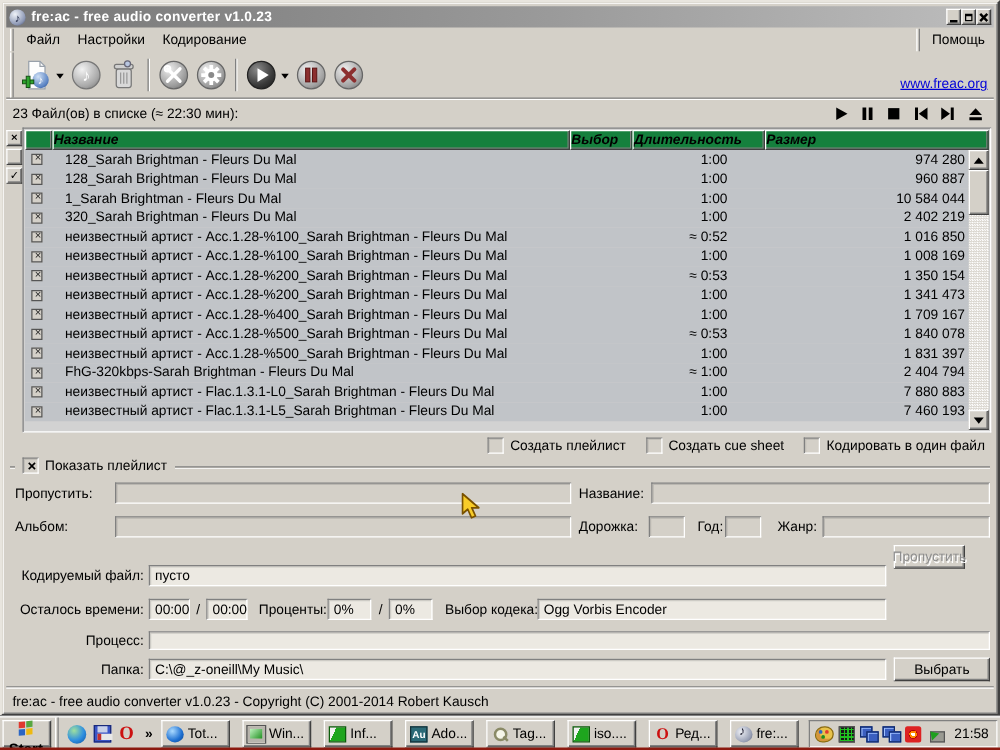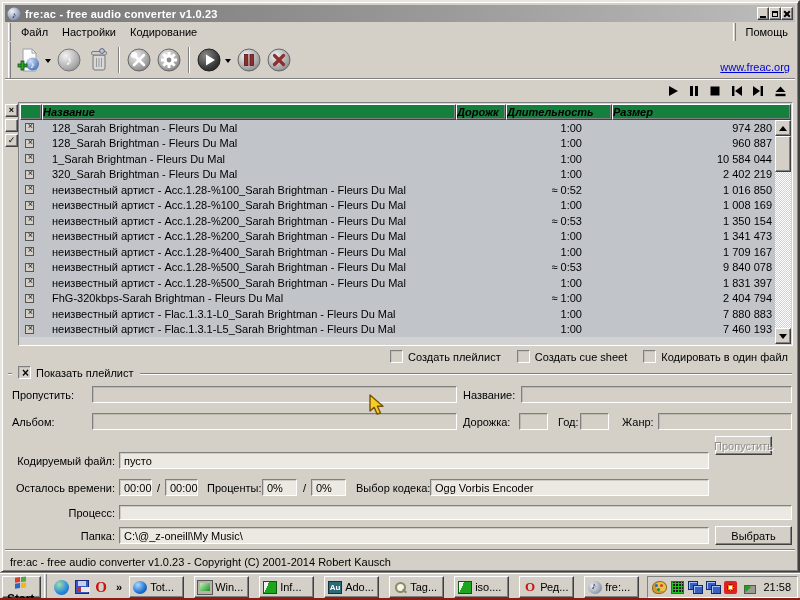--- a/index.html
+++ b/index.html
@@ -314,20 +314,21 @@
             <g stroke="#8c2f2f" stroke-width="3.2" stroke-linecap="round">
               <line x1="8.5" y1="8.5" x2="17.5" y2="17.5"></line>
               <line x1="17.5" y1="8.5" x2="8.5" y2="17.5"></line>
             </g>
           </svg>
       </span>
     </div>
     <span class="weblink">www.freac.org</span>
 
     <div class="statusrow">
+      <span>23 Файл(ов) в списке (≈ 22:30 мин):</span>
       <span class="sp"></span>
       <span class="transport">
         <span class="tctl">
             <svg width="12" height="12" viewBox="0 0 12 12">
               <path d="M2 1l9 5-9 5z"></path>
             </svg>
           </span>
         <span class="tctl">
             <svg width="12" height="12" viewBox="0 0 12 12">
               <rect x="2" y="1" width="3" height="10"></rect>
@@ -361,21 +362,21 @@
     </div>
 
     <span class="selbtn b1" style="top:102px"></span>
     <span class="selbtn b2" style="top:117px"></span>
     <span class="selbtn b3" style="top:132px"></span>
 
     <div class="listbox">
       <div class="lheader">
         <span class="hcell hc0"></span>
         <span class="hcell hc1">Название</span>
-        <span class="hcell hc2">Дорожк</span>
+        <span class="hcell hc2">Выбор</span>
         <span class="hcell hc3">Длительность</span>
         <span class="hcell hc4">Размер</span>
       </div>
       <div class="lrows">
 
           <div class="lrow">
             <span class="cbx"></span>
             <span class="c-title">128_Sarah Brightman - Fleurs Du Mal</span>
             <span class="c-track"></span>
             <span class="c-dur">1:00</span>
@@ -444,21 +445,21 @@
             <span class="c-track"></span>
             <span class="c-dur">1:00</span>
             <span class="c-size">1 709 167</span>
           </div>
 
           <div class="lrow">
             <span class="cbx"></span>
             <span class="c-title">неизвестный артист - Acc.1.28-%500_Sarah Brightman - Fleurs Du Mal</span>
             <span class="c-track"></span>
             <span class="c-dur">≈ 0:53</span>
-            <span class="c-size">9 840 078</span>
+            <span class="c-size">1 840 078</span>
           </div>
 
           <div class="lrow">
             <span class="cbx"></span>
             <span class="c-title">неизвестный артист - Acc.1.28-%500_Sarah Brightman - Fleurs Du Mal</span>
             <span class="c-track"></span>
             <span class="c-dur">1:00</span>
             <span class="c-size">1 831 397</span>
           </div>
 

